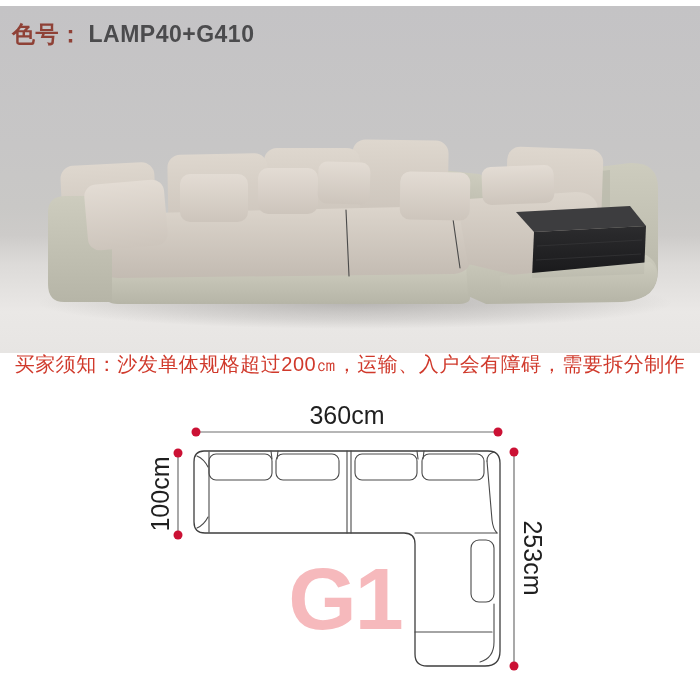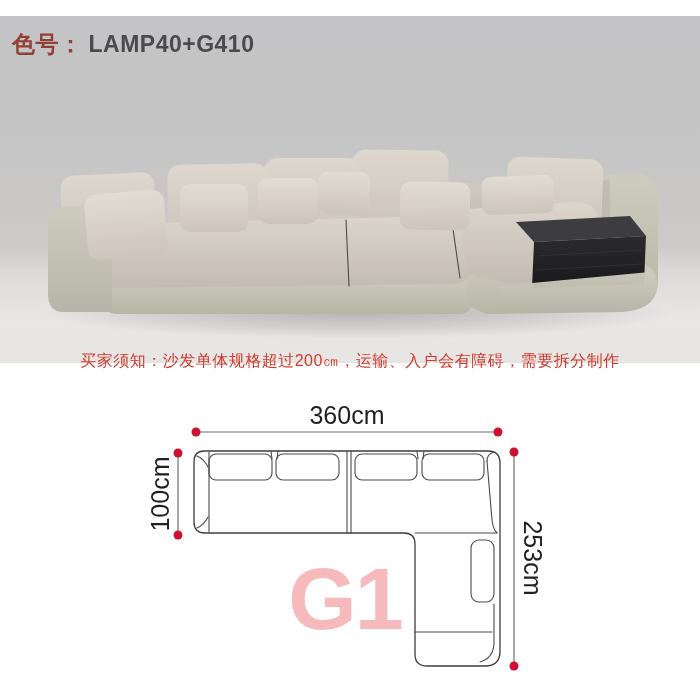--- a/index.html
+++ b/index.html
@@ -3,37 +3,37 @@
 <meta charset="utf-8">
 <style>
   html,body{margin:0;padding:0;}
   body{
     width:700px;height:700px;position:relative;overflow:hidden;
     background:#ffffff;
     font-family:"Liberation Sans","DejaVu Sans",sans-serif;
   }
   
   .photo-section{
-    position:absolute;top:16px;left:0;width:700px;height:347px;
+    position:absolute;top:6px;left:0;width:700px;height:347px;
     background:linear-gradient(180deg,
       #c4c3c5 0%, #c7c6c6 40%, #c9c8c6 58%, #cdcbc9 66%,
       #dcdad8 74%, #eae8e6 88%, #e7e5e3 100%);
   }
   .header{
     position:absolute;top:13px;left:12px;
     font-size:23px;font-weight:bold;letter-spacing:.5px;
     white-space:nowrap;
   }
   .header .label{color:#8f4136;}
   .header .value{color:#4b4b4d;margin-left:6px;}
   .sofa-svg{position:absolute;top:0;left:0;}
   
   .notice{
     position:absolute;top:351px;left:0;width:700px;
-    text-align:center;font-size:16px;font-weight:500;
+    text-align:center;font-size:20px;font-weight:500;
     color:#d0392b;letter-spacing:.5px;white-space:nowrap;
   }
   
   .diagram-svg{position:absolute;top:378px;left:0;}
   .dim-text{font-size:25px;fill:#1f1f1f;font-family:"Liberation Sans","DejaVu Sans",sans-serif;}
   .model-text{font-size:88px;font-weight:bold;letter-spacing:-2px;
     font-family:"Liberation Sans","DejaVu Sans",sans-serif;}
   .outline{fill:none;stroke:#3e3e3e;stroke-width:1.3;stroke-linecap:round;}
   .outline-thin{fill:none;stroke:#4a4a4a;stroke-width:1.1;stroke-linecap:round;}
   .dimline{stroke:#6f6f6f;stroke-width:1.2;}

